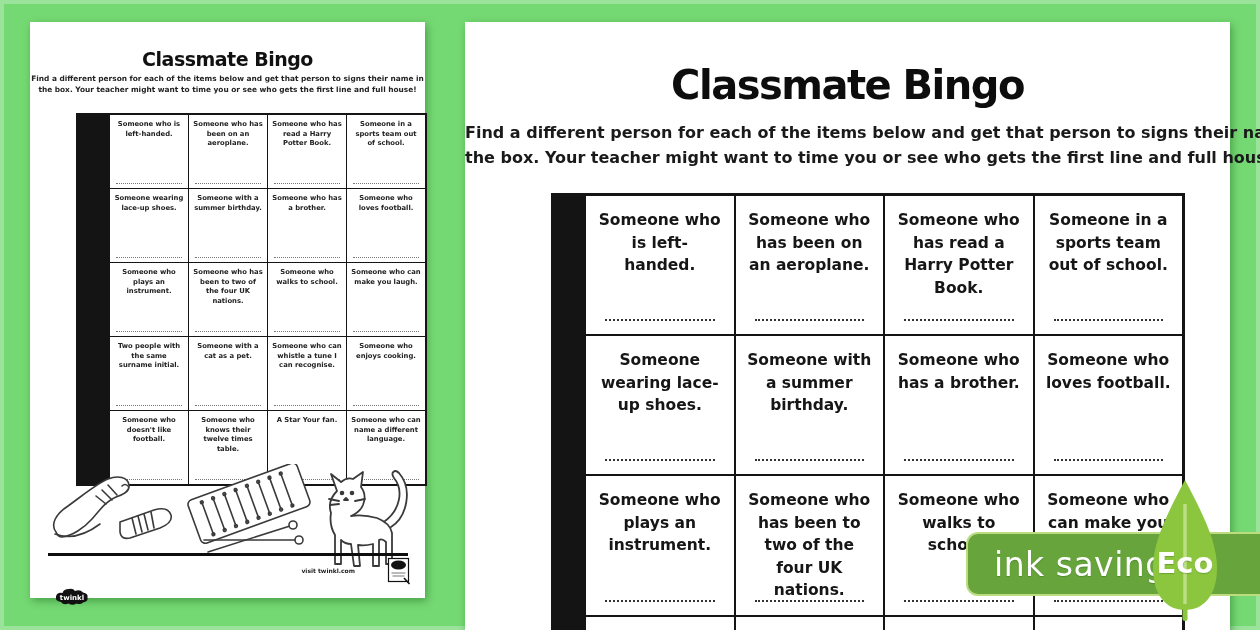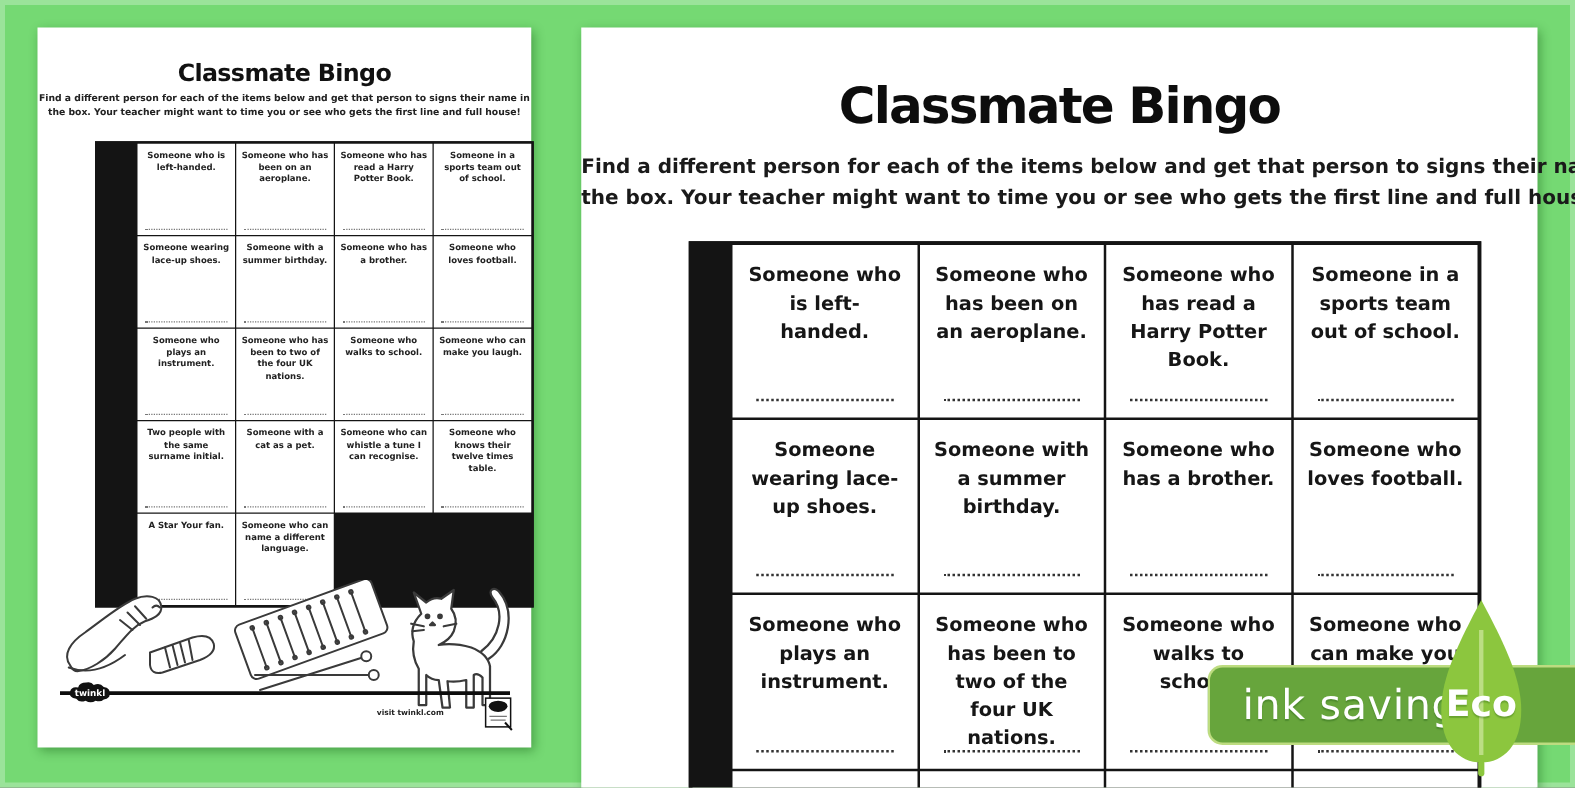--- a/index.html
+++ b/index.html
@@ -113,20 +113,28 @@
         </div>
         <div class="cell">
           <div>Someone with a cat as a pet.</div>
           <div class="sig"></div>
         </div>
         <div class="cell">
           <div>Someone who can whistle a tune I can recognise.</div>
           <div class="sig"></div>
         </div>
         <div class="cell">
+          <div>Someone who enjoys cooking.</div>
+          <div class="sig"></div>
+        </div>
+        <div class="cell">
+          <div>Someone who doesn't like football.</div>
+          <div class="sig"></div>
+        </div>
+        <div class="cell">
           <div>Someone who knows their twelve times table.</div>
           <div class="sig"></div>
         </div>
         <div class="cell">
           <div>A Star Your fan.</div>
           <div class="sig"></div>
         </div>
         <div class="cell">
           <div>Someone who can name a different language.</div>
           <div class="sig"></div>
@@ -183,21 +191,21 @@
         <path d="M88,62 C104,52 110,24 96,8 C92,4 87,7 91,13 C101,25 97,45 82,56" fill="#fff"></path>
         <path d="M34,26 L28,9 L38,17 Q44,12 50,14 L60,7 L58,22 Q64,30 60,40 Q57,47 48,51 Q60,49 74,53 Q87,58 89,68 L89,99 L83,99 L83,77 Q79,73 76,75 L76,101 L70,101 L70,79 Q62,81 55,80 L57,101 L51,101 L48,79 Q42,79 38,75 L38,99 L32,99 L32,70 Q26,60 28,48 Q24,36 34,26 Z" fill="#fff"></path>
         <circle cx="39" cy="28" r="1.4" fill="#3a3a3a"></circle>
           <circle cx="49" cy="28" r="1.4" fill="#3a3a3a"></circle>
         <path d="M43,33 L45,35 L41,35 Z" fill="#3a3a3a"></path>
         <path d="M36,36 L26,34 M36,39 L27,40 M52,36 L62,34"></path>
       </svg>
     </div>
 
     <div class="t-footline"></div>
-    <div class="illus" style="left:24px;top:522px;">
+    <div class="illus" style="left:24px;top:565px;">
       <svg width="36" height="20" viewBox="0 0 36 20">
         <path d="M7,15 Q1,14 2,9.5 Q3,5 8.5,6 Q9.5,2 15,2 Q19,1 21,4 Q26,2 29,5.5 Q34.5,6.5 33.5,10.5 Q34.5,14.5 29,15.5 Q26.5,18 22.5,16.5 Q18.5,19 14.5,16.5 Q9.5,18.5 7,15 Z" fill="#111"></path>
         <text x="18" y="12.5" text-anchor="middle" font-size="7" font-weight="bold" fill="#fff" font-family="DejaVu Sans, sans-serif">twinkl</text>
       </svg>
     </div>
     <div class="t-visit">visit twinkl.com</div>
     <div class="illus" style="right:14px;top:535px;position:absolute;">
       <svg width="24" height="30" viewBox="0 0 24 30" fill="none" stroke="#111" stroke-width="1.2">
         <rect x="1.5" y="1.5" width="20" height="23" fill="#fff"></rect>
         <ellipse cx="11.5" cy="8" rx="7.5" ry="4.5" fill="#111" stroke="none"></ellipse>

